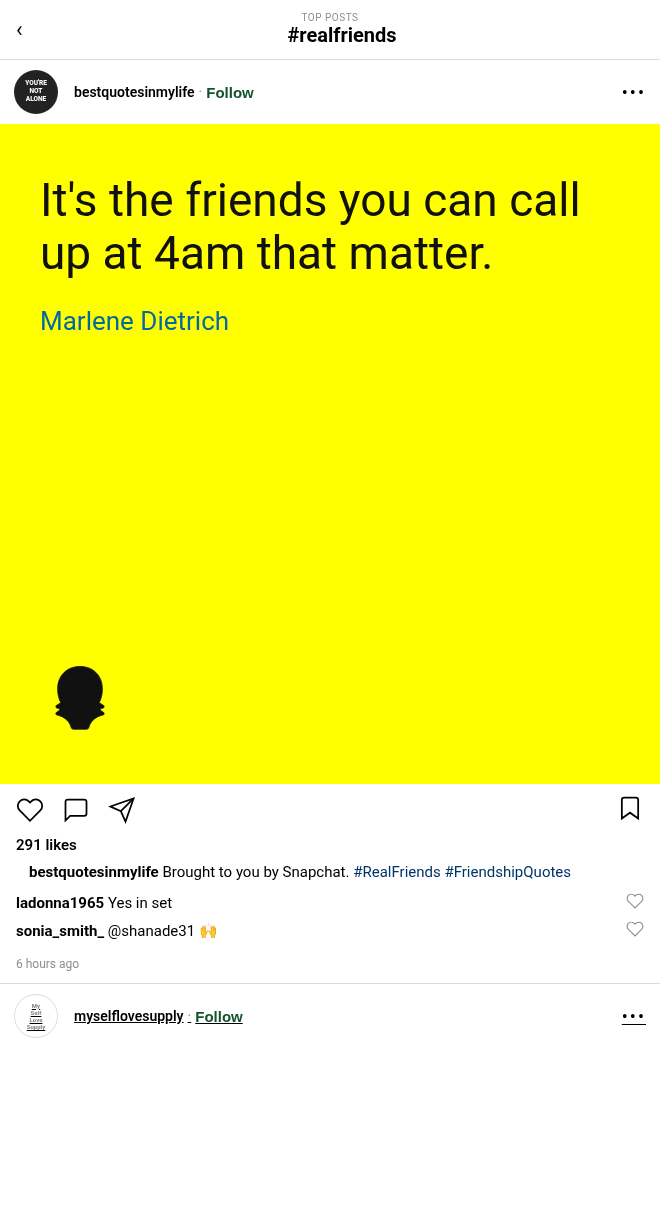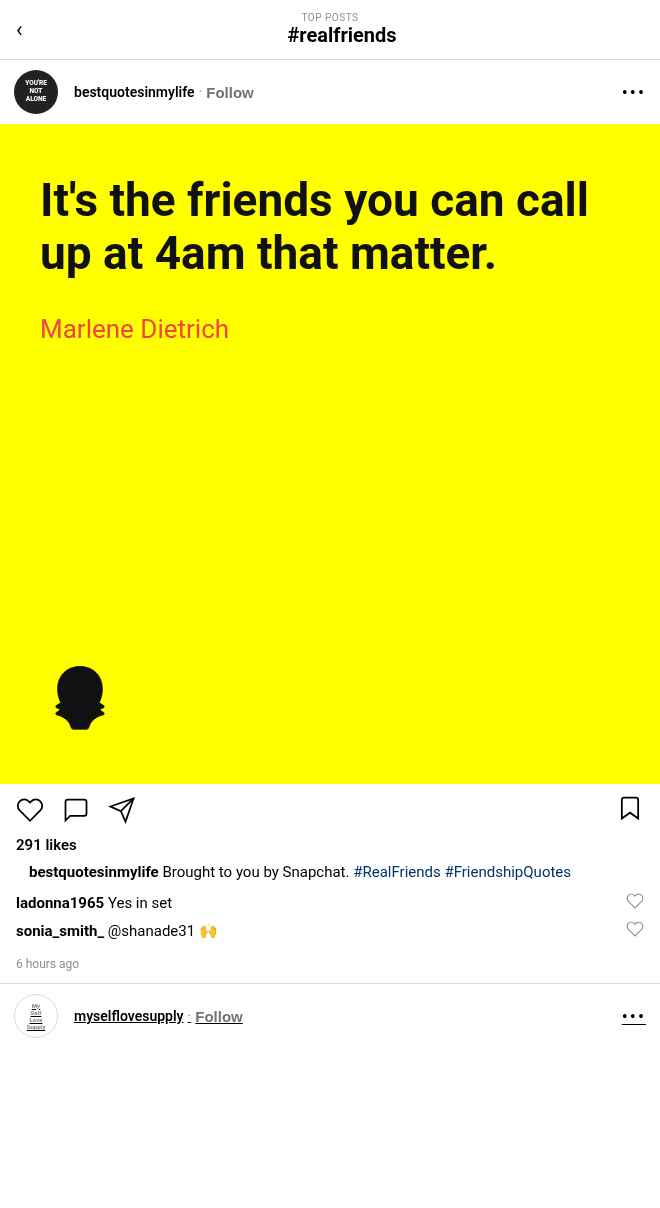--- a/index.html
+++ b/index.html
@@ -84,21 +84,21 @@
       color: #000;
     }
     .dot-separator {
       color: #8e8e8e;
       font-size: 14px;
       margin: 0 4px;
     }
     .follow-btn {
       font-size: 15px;
       font-weight: 600;
-      color: #737373;
+      color: #14532d;
       cursor: pointer;
       background: none;
       border: none;
     }
     .more-dots {
       font-size: 18px;
       color: #000;
       cursor: pointer;
       letter-spacing: 2px;
     }
@@ -108,30 +108,30 @@
       width: 660px;
       height: 660px;
       background: #FFFF00;
       display: flex;
       flex-direction: column;
       justify-content: space-between;
       padding: 50px 40px 40px 40px;
     }
     .post-quote {
       font-size: 46px;
-      font-weight: 700;
+      font-weight: 400;
       color: #111;
       line-height: 1.15;
       font-family: -apple-system, BlinkMacSystemFont, 'Segoe UI', Roboto, Arial, sans-serif;
     }
     .post-author {
       font-size: 26px;
       font-weight: 400;
-      color: #ef4444;
-      margin-top: 34px;
+      color: #0369a1;
+      margin-top: 26px;
     }
 
     
     .actions-bar {
       display: flex;
       align-items: center;
       padding: 10px 16px;
       justify-content: space-between;
     }
     .actions-left {

